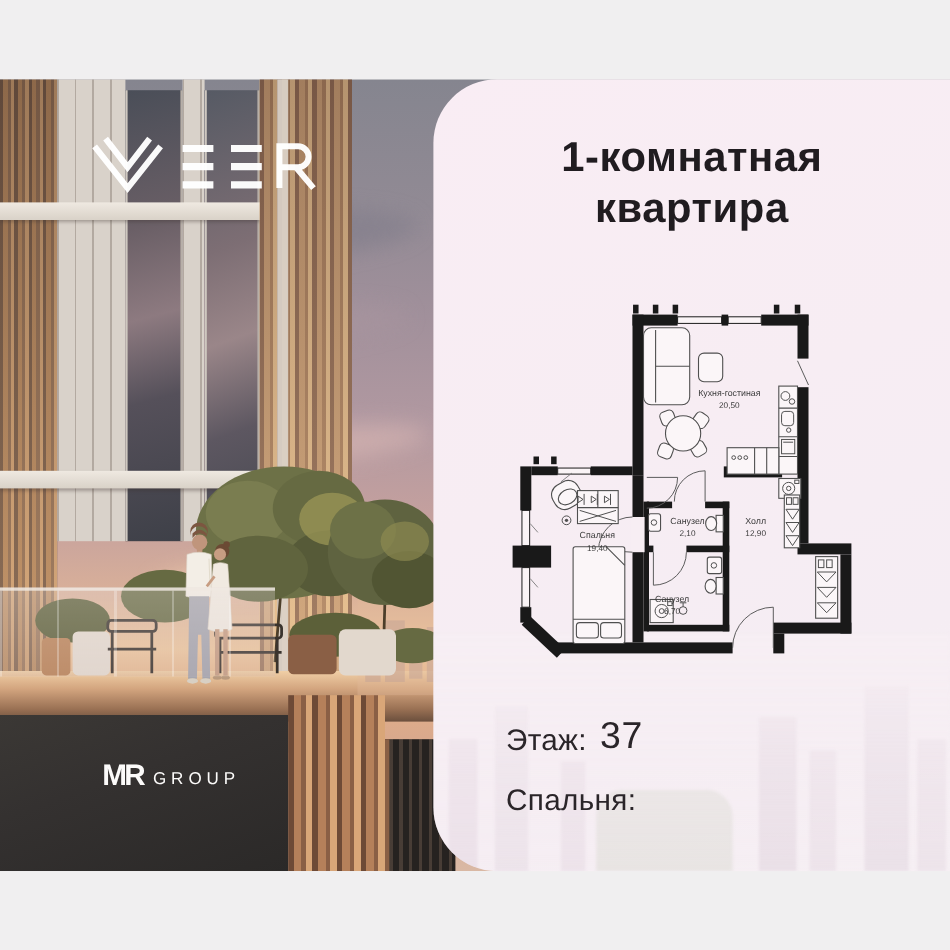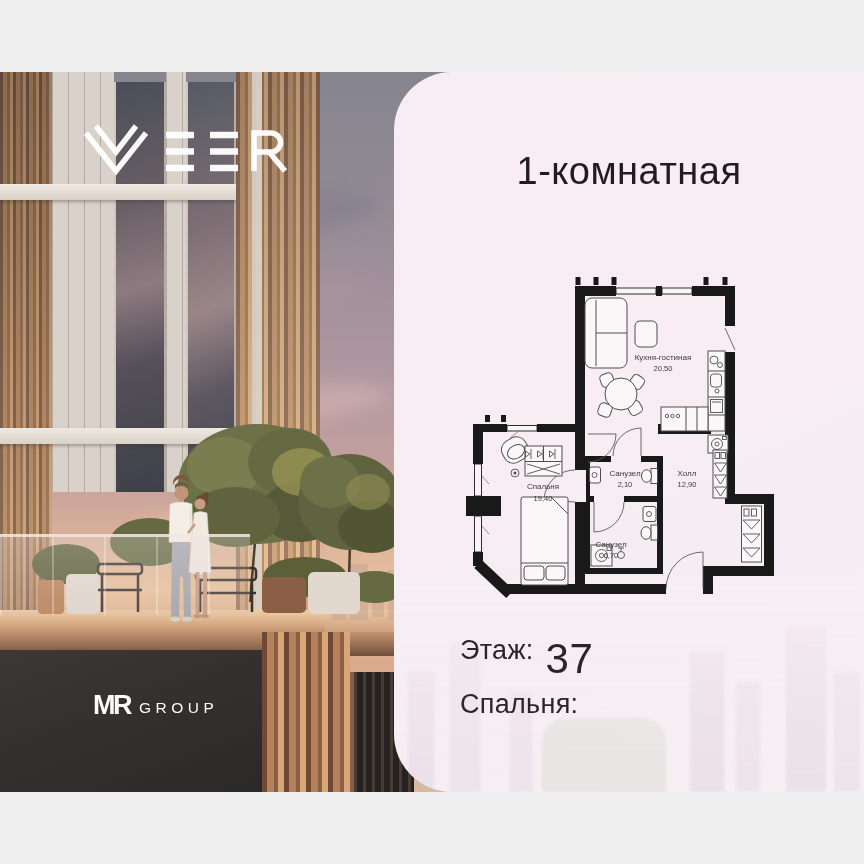--- a/index.html
+++ b/index.html
@@ -63,26 +63,26 @@
   .t2{left:56px;height:150px;width:30px;background:rgba(150,125,150,.14);}
   .t3{left:116px;height:100px;width:22px;background:rgba(160,130,155,.16);}
   .park{left:148px;height:74px;width:124px;background:rgba(148,168,128,.22);border-radius:24px 24px 0 0;}
   .t4{left:296px;height:140px;width:34px;background:rgba(155,125,150,.2);}
   .t5{left:342px;height:110px;width:24px;background:rgba(160,130,155,.16);}
   .t6{left:392px;height:168px;width:40px;background:rgba(150,122,148,.18);}
   .t7{left:440px;height:120px;width:26px;background:rgba(160,130,155,.16);}
   .haze{position:absolute;inset:0;background:linear-gradient(180deg,#f6eef3 0%,rgba(246,238,243,.55) 55%,rgba(246,238,243,.35) 100%);}
 
   .title{position:absolute;top:48px;left:0;right:0;text-align:center;z-index:1;
-    font-size:38px;line-height:47px;color:#201c20;font-weight:400;letter-spacing:.5px;margin-top:28px;}
+    font-size:38px;line-height:47px;color:#201c20;font-weight:700;letter-spacing:.5px;}
   .plan{position:absolute;left:64px;top:192px;z-index:1;}
   .specs{position:absolute;left:66px;top:563px;z-index:1;color:#2a2529;}
-  .spec{display:flex;align-items:flex-start;gap:12px;height:54px;}
+  .spec{display:flex;align-items:flex-end;gap:12px;height:54px;}
   .spec .lbl{font-size:27px;letter-spacing:.3px;}
-  .spec .val{font-size:42px;letter-spacing:.5px;}
+  .spec .val{font-size:34px;letter-spacing:.5px;}
 
   
   .wall{fill:#191919;}
   .win{fill:#faf4f6;stroke:#191919;stroke-width:.9;}
   .furn{fill:#fbf6f8;stroke:#4f4f4f;stroke-width:1;}
   .fl{stroke:#4f4f4f;stroke-width:1;fill:none;}
   .thin{stroke:#777;stroke-width:.8;fill:none;}
   .door{stroke:#5a5a5a;stroke-width:.9;fill:none;}
   .glyph{stroke:#4f4f4f;stroke-width:.9;fill:none;}
   .rname{font-size:8px;fill:#3a3a3a;text-anchor:middle;}
@@ -208,20 +208,21 @@
       <div class="t park"></div>
         <div class="t t4"></div>
         <div class="t t5"></div>
       <div class="t t6"></div>
         <div class="t t7"></div>
       <div class="haze"></div>
     </div>
 
     <div class="title">
       <div>1-комнатная</div>
+      <div>квартира</div>
     </div>
 
     <svg class="plan" width="330" height="355" viewBox="0 0 330 355">
 
       <g class="wall">
         <rect x="117.5" y="13" width="5" height="8"></rect>
           <rect x="135.5" y="13" width="5" height="8"></rect>
         <rect x="153.5" y="13" width="5" height="8"></rect>
           <rect x="245.5" y="13" width="5" height="8"></rect>
         <rect x="264.5" y="13" width="5" height="8"></rect>

